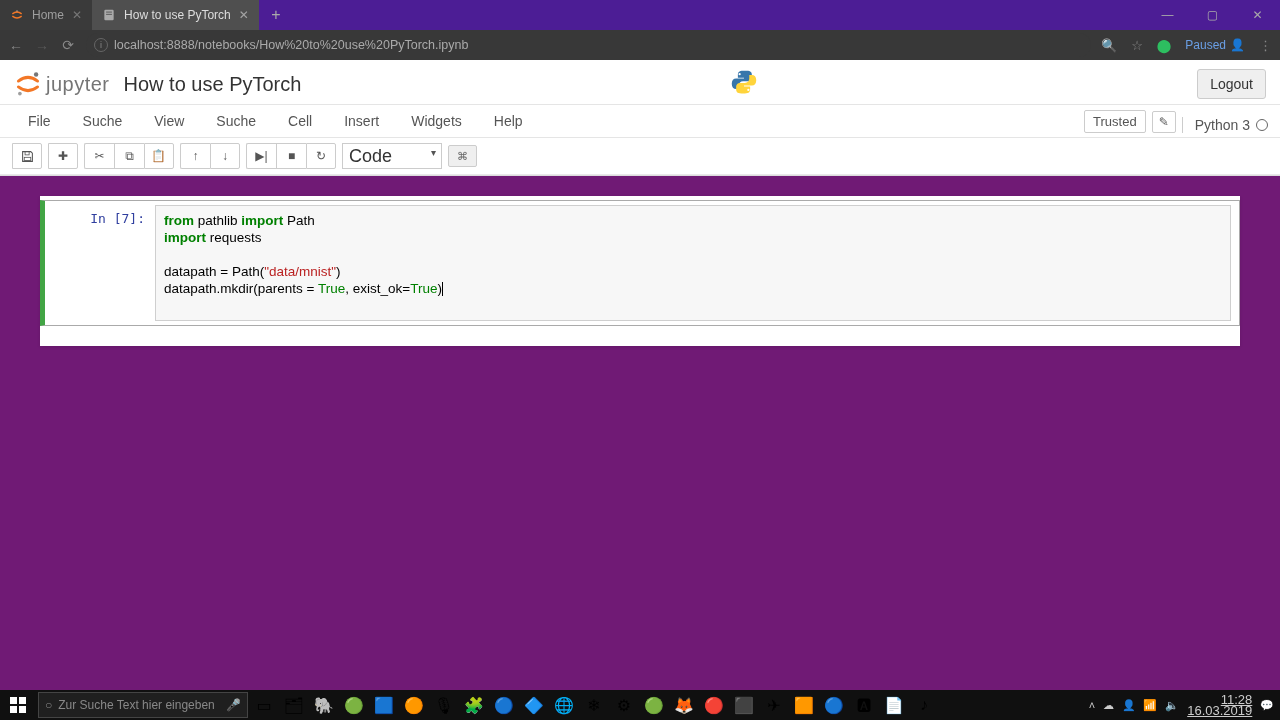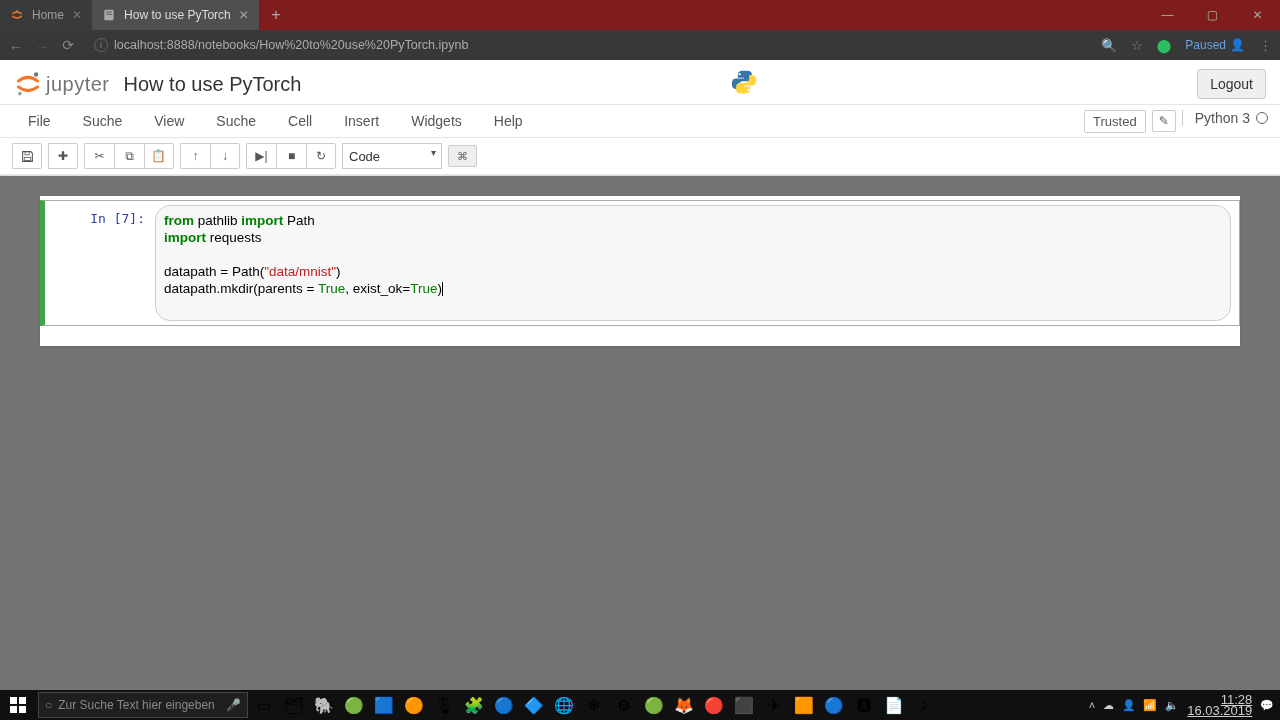--- a/index.html
+++ b/index.html
@@ -1,64 +1,64 @@
 <!DOCTYPE html>
 <html><head>
 <meta charset="utf-8">
 <style>
 * { margin:0; padding:0; box-sizing:border-box; font-family:"Segoe UI",Arial,sans-serif;}
 body { width:1280px; height:720px; background:#e5e5e5; overflow:hidden;}
 
-.titlebar { height:30px; background:#7f1d1d; display:flex; align-items:stretch; color:#aaa;}
+.titlebar { height:30px; background:#4c1d95; display:flex; align-items:stretch; color:#aaa;}
 .tab { display:flex; align-items:center; padding:0 10px; gap:8px; font-size:12px; position:relative; max-width:170px;}
 .tab.inactive { background:#3a3a3a; color:#9e9e9e;}
 .tab.active { background:#4f4f4f; color:#ddd;}
 .tab .favicon { width:14px; height:14px; display:inline-block;}
 .tab .close { font-size:12px; opacity:0.6;}
 .newtab { width:34px; display:flex;align-items:center;justify-content:center;color:#aaa;}
 .win-controls { margin-left:auto; display:flex;}
 .win-controls span { width:45px; display:flex;align-items:center;justify-content:center;color:#aaa;font-size:12px;}
 
 .urlbar { height:30px; background:#383838; display:flex; align-items:center; padding:0 8px; gap:10px;}
 .urlbar .navicon { color:#888; font-size:14px; width:16px; text-align:center;}
 .urlrow { flex:1; display:flex; align-items:center; background:#383838; border-radius:15px; height:24px; padding:0 8px;}
 .urlrow .info { color:#888; font-size:12px; margin-right:6px; border:1px solid #666; border-radius:50%; width:14px;height:14px;line-height:12px;text-align:center;font-size:9px;}
 .urlrow .addr { color:#aaa; font-size:12.5px;text-align:right;}
 .urlright { display:flex; align-items:center; gap:14px; color:#888; font-size:13px;}
 .paused { color:#6a9fe5; font-size:12px; display:flex;align-items:center;gap:4px;}
 
-.content { position:absolute; top:60px; bottom:30px; left:0; right:0; background:#737373; overflow:hidden;}
+.content { position:absolute; top:60px; bottom:30px; left:0; right:0; background:#701a75; overflow:hidden;}
 .nb-container { margin:0; background:#fff; border-bottom:1px solid #ddd;}
 
 .nb-header { display:flex; align-items:center; padding:6px 14px 2px 14px; height:44px;}
 .jp-logo { display:flex;align-items:center;gap:4px;}
 .jp-logo svg { width:28px; height:28px;}
 .jp-name { font-size:20px; color:#757575; letter-spacing:0.5px;}
 .nb-title { font-size:20px; color:#333; margin-left:14px;}
 .nb-check { font-size:13.5px; color:#777; margin-left:8px;}
 .logout { margin-left:auto; padding:6px 12px; border:1px solid #ccc; border-radius:3px; font-size:14px; color:#333;}
 .py-logo { margin-left:auto; margin-right:10px;}
 .py-logo svg { width:28px;height:28px;}
 
 .menubar { display:flex; align-items:center; border-top:1px solid #e5e5e5;border-bottom:1px solid #e5e5e5; height:34px; padding:0 12px; gap:0;}
 .menubar .menu { padding:0 16px; font-size:14px; color:#555; cursor:default;}
-.menubar .right { margin-left:auto; display:flex; align-items:flex-start; gap:6px;}
+.menubar .right { margin-left:auto; display:flex; align-items:flex-end; gap:6px;}
 .trusted { border:1px solid #ccc; padding:3px 8px; font-size:13px; color:#555; border-radius:2px;}
 .editicon { border:1px solid #ccc; padding:3px 6px; font-size:12px; color:#555; border-radius:2px;}
 .kernel { font-size:14px; color:#555; border-left:1px solid #ccc; padding-left:12px; display:flex;align-items:center;gap:6px;}
 .kernel-circle{width:12px;height:12px;border:1px solid #666;border-radius:50%;}
 
 .toolbar { display:flex; align-items:center; padding:4px 12px; gap:0; border-bottom:1px solid #e9e9e9; height:37px;}
 .tb-btn { border:1px solid #ccc; background:#fff; width:30px; height:26px; display:flex; align-items:center; justify-content:center; font-size:12px; color:#555;}
 .tb-group { display:flex; margin-right:6px;}
 .tb-group .tb-btn { border-right:none;}
 .tb-group .tb-btn:last-child { border-right:1px solid #ccc;}
 .tb-btn:first-child{border-radius:2px 0 0 2px;} .tb-btn:last-child{border-radius:0 2px 2px 0;}
 .tb-single{border-radius:2px;border-right:1px solid #ccc;}
-.celltype { border:1px solid #ccc; height:26px; font-size:13px; padding:0 20px 0 6px; color:#333; min-width:100px; appearance:none; background:#fff; position:relative;}
+.celltype { border:1px solid #ccc; height:26px; font-size:18px; padding:0 20px 0 6px; color:#333; min-width:100px; appearance:none; background:#fff; position:relative;}
 .selectwrap{position:relative;display:inline-block;margin-right:6px;}
 .selectwrap::after{content:"▾";position:absolute;right:6px;top:4px;font-size:10px;color:#555;pointer-events:none;}
 .cmd-btn { border:1px solid #ccc; padding:2px 8px; font-size:11px; color:#666;border-radius:2px;height:22px;display:flex;align-items:center;}
 
 .nb-body { padding:20px 40px;}
 .cell-shadow { background:#fff; box-shadow:0 1px 3px rgba(0,0,0,.12); padding:4px 0 20px 0;}
 .cell { display:flex; padding:4px 8px 4px 0; border:1px solid #aaa; border-left:5px solid #42A545; background:#fff;}
 .prompt { width:110px; text-align:right; padding:6px 10px 0 0; font-family:monospace; font-size:13px; color:#303F9F;}
 .input-area { flex:1; border:1px solid #cfcfcf; background:#f7f7f7; padding:6px 8px; font-family:"DejaVu Sans Mono","Consolas",monospace; font-size:13.5px; line-height:17px; color:#000; white-space:pre; position:relative;}
 .kw { color:#008000; font-weight:bold;}
@@ -206,21 +206,21 @@
         </select>
       </span>
       <button class="cmd-btn">⌘</button>
     </div>
   </div>
 
   <div class="nb-body">
     <div class="cell-shadow">
     <div class="cell">
       <div class="prompt">In [7]:</div>
-      <div class="input-area" id="code-area" style="white-space: pre; border-radius: 15px;"><span class="kw">from </span><span>pathlib </span><span class="kw">import </span><span>Path</span>
+      <div class="input-area" id="code-area" style="white-space: pre;"><span class="kw">from </span><span>pathlib </span><span class="kw">import </span><span>Path</span>
 <span class="kw">import </span><span>requests</span>
 ​
 <span>datapath = Path(</span><span class="str">"data/mnist"</span><span>)</span>
 <span>datapath.mkdir(parents = </span><span class="builtin">True</span><span>, exist_ok=</span><span class="builtin">True</span><span>)</span><span class="cursor"></span>
 ​</div>
     </div>
     </div>
   </div>
 </div>
 

